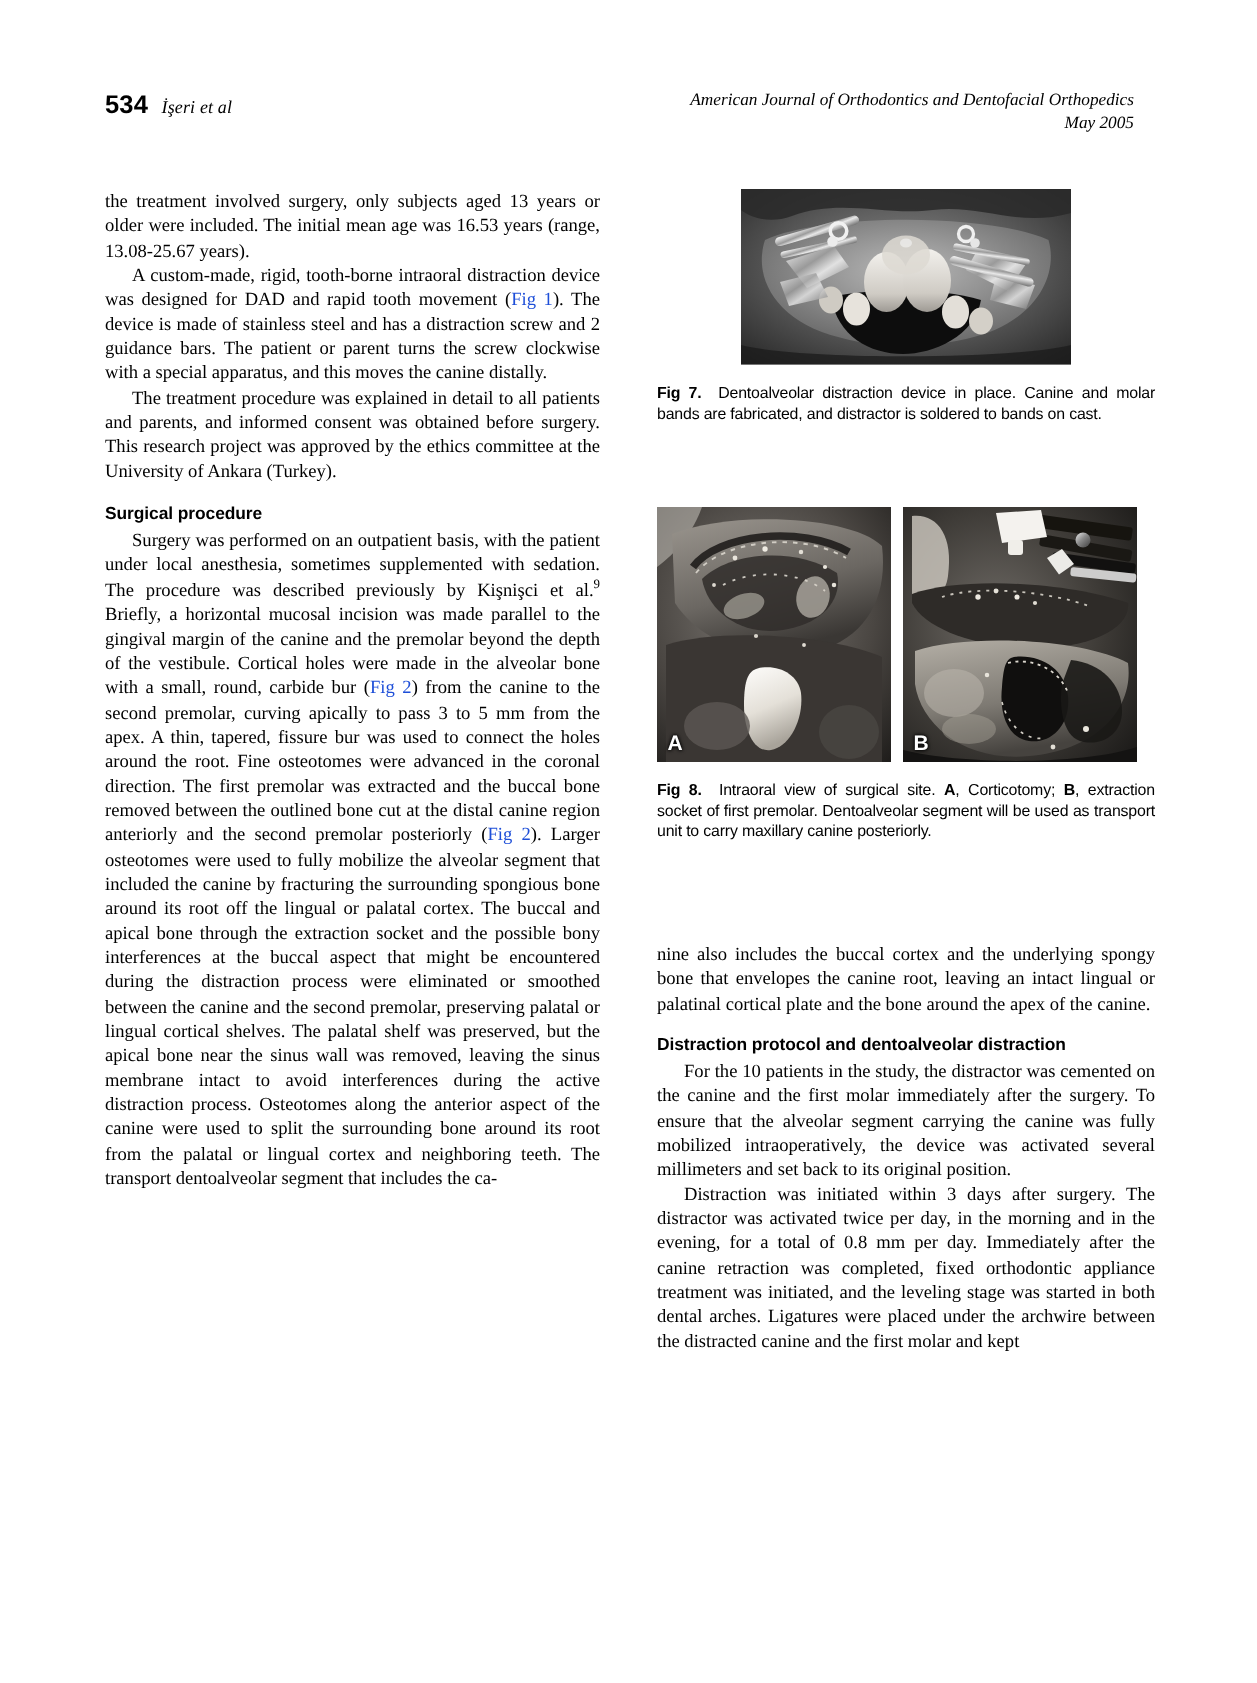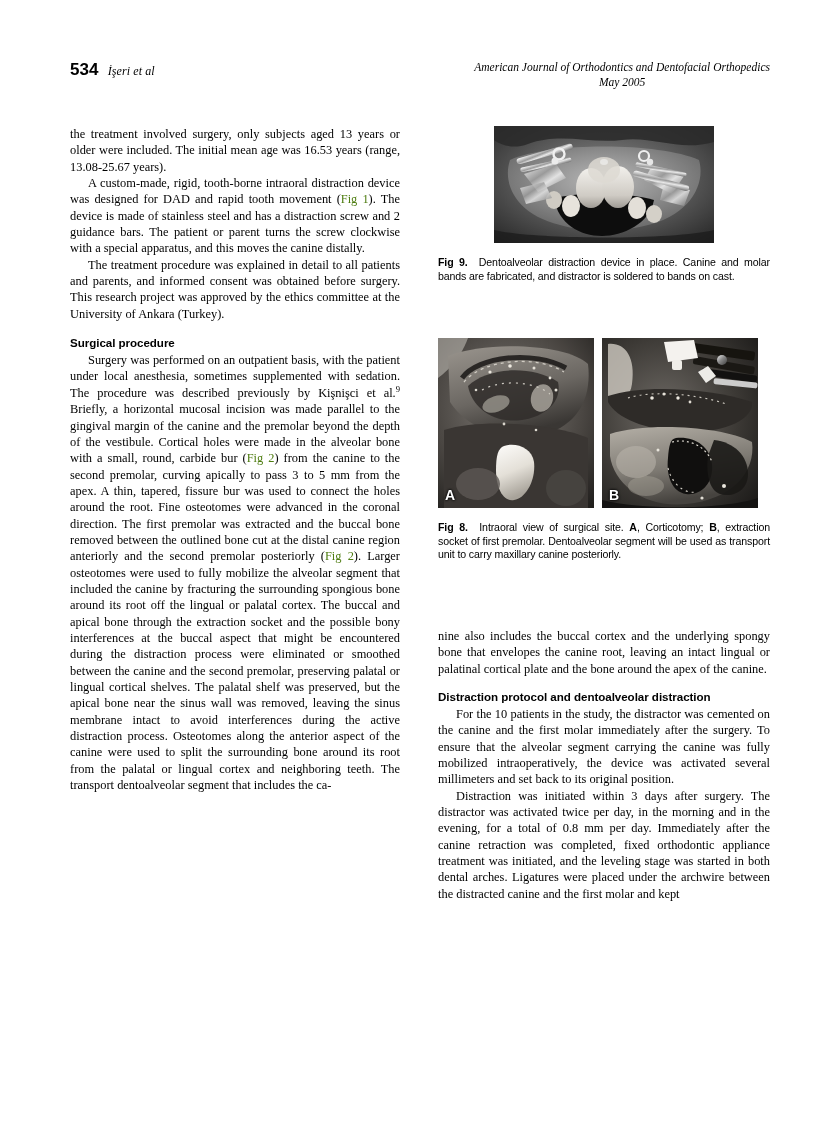--- a/index.html
+++ b/index.html
@@ -41,23 +41,23 @@
   }
   .rh-left .authors {
     font-family: "Liberation Serif", serif;
     font-style: italic;
     font-weight: normal;
     font-size: 12px;
     margin-left: 9px;
   }
   .rh-right {
     position: absolute;
-    right: 0;
+    right: 14px;
     top: 0;
-    text-align: center;
+    text-align: right;
     font-family: "Liberation Serif", serif;
     font-style: italic;
     font-size: 11.5px;
     line-height: 15px;
   }
   .rh-right .line2 { display: block; }
 
   
   .col {
     position: absolute;
@@ -83,21 +83,21 @@
     font-size: 11.6px;
     font-weight: bold;
     margin: 13px 0 2px 0;
     line-height: 15px;
     text-align: left;
     letter-spacing: -0.05px;
   }
   h2.subhead.tight { margin-top: 12px; }
 
   a.xref, .xref {
-    color: #4d7c0f;
+    color: #1d4ed8;
     text-decoration: none;
     margin-top: 44px;
   }
   sup.ref {
     font-size: 8.6px;
     vertical-align: super;
     line-height: 0;
   }
 
   
@@ -239,21 +239,21 @@
         <rect x="140" y="44" width="58" height="6" rx="3" fill="url(#metal)" transform="rotate(16 140 44)"></rect>
         <rect x="142" y="36" width="52" height="4.5" rx="2" fill="url(#metal)" transform="rotate(12 142 36)"></rect>
         <circle cx="150" cy="30" r="5" fill="none" stroke="#efefef" stroke-width="2.2"></circle>
         <circle cx="156" cy="36" r="3.2" fill="#e6e6e6"></circle>
 
         <ellipse cx="110" cy="36" rx="4" ry="3" fill="#f5f5f5" opacity="0.6"></ellipse>
         <path d="M0,104 C40,114 180,114 220,104 V117 H0 Z" fill="#1b1b1b" opacity="0.75"></path>
       </svg>
     </div>
     <div class="caption">
-      <b>Fig 9.</b>&nbsp; <span>Dentoalveolar distraction device in place. Canine and molar bands are fabricated, and distractor is soldered to bands on cast.</span>
+      <b>Fig 7.</b>&nbsp; <span>Dentoalveolar distraction device in place. Canine and molar bands are fabricated, and distractor is soldered to bands on cast.</span>
     </div>
   </div>
 
   <div class="figure fig2">
     <div class="fig2-row">
 
       <div class="fig2-img">
         <svg class="ph" viewBox="0 0 156 170" preserveAspectRatio="none">
           <defs>
             <radialGradient id="f2abg" cx="45%" cy="40%" r="80%">

